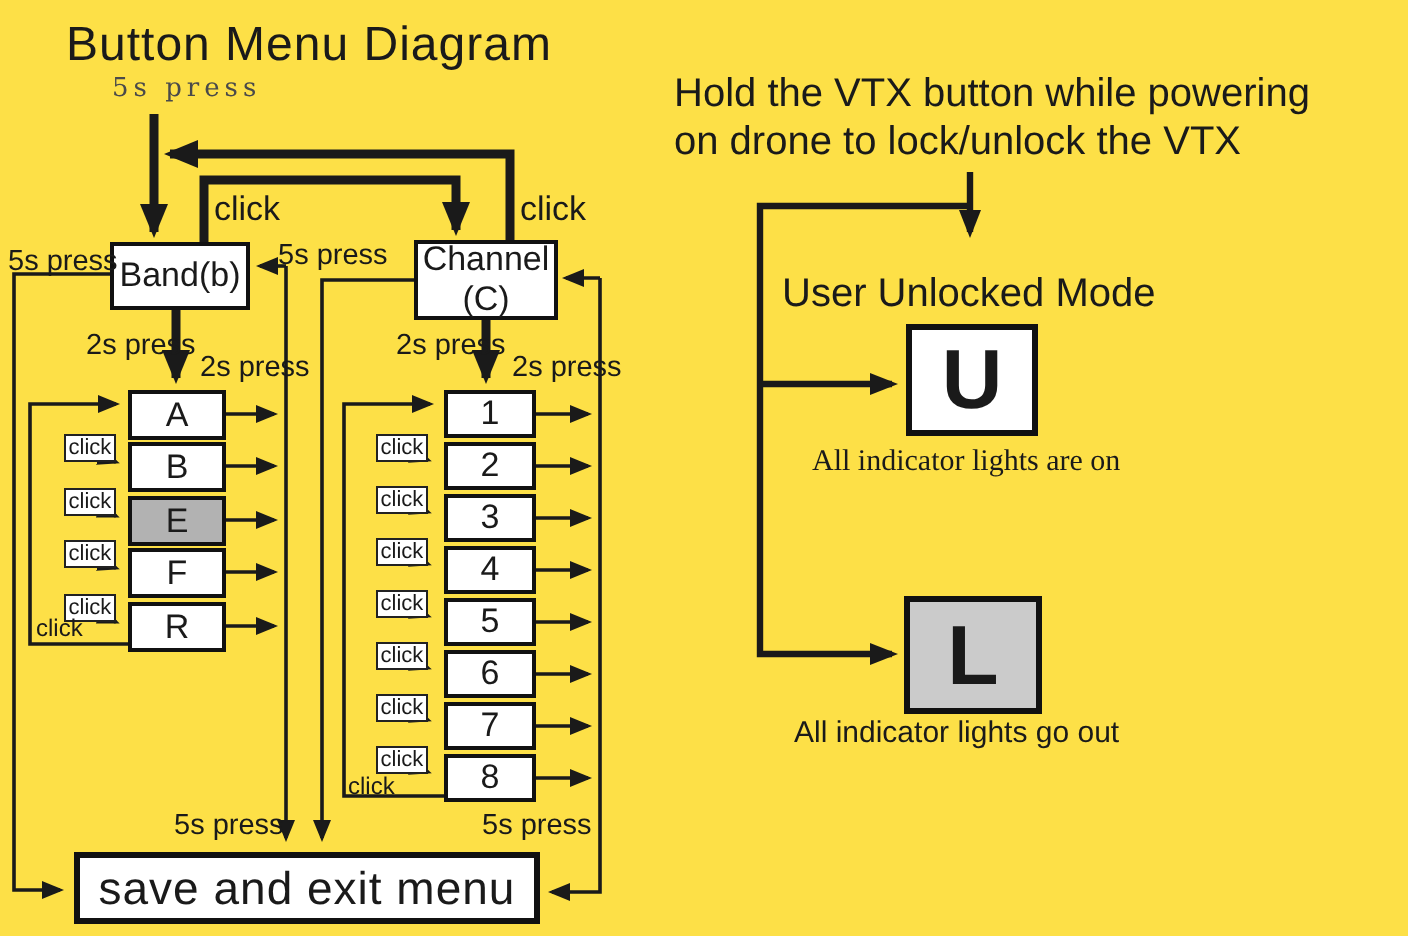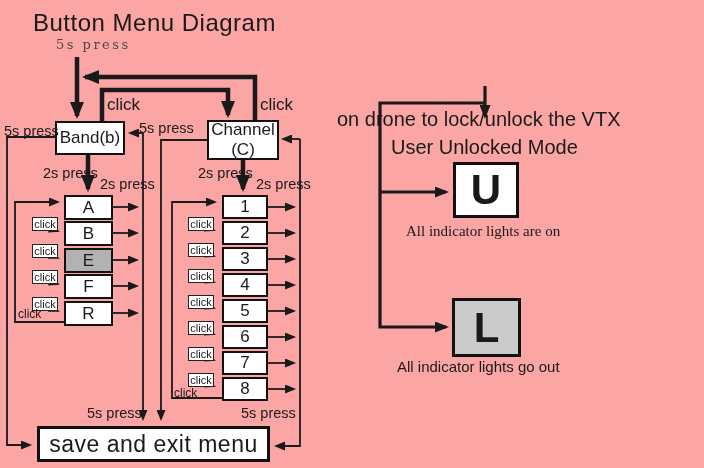--- a/index.html
+++ b/index.html
@@ -1,17 +1,17 @@
 <!DOCTYPE html>
 <html><head>
 <meta charset="utf-8">
 <style>
   html,body{margin:0;padding:0;background:#fff;}
   #stage{
-    position:relative;width:704px;height:468px;background:#fca5a5;overflow:hidden;
+    position:relative;width:704px;height:468px;background:#fde047;overflow:hidden;
     font-family:"Liberation Sans",sans-serif;color:#1a1a1a;
   }
   #wires{position:absolute;left:0;top:0;}
   .lbl{position:absolute;white-space:nowrap;color:#1a1a1a;line-height:1.1;}
   .bx{
     position:absolute;box-sizing:border-box;border:2.5px solid #111;background:#fff;
     display:flex;align-items:center;justify-content:center;text-align:center;
   }
   .title{font-size:24px;letter-spacing:0.5px;}
   .serif5s{font-family:"DejaVu Serif",serif;color:#4a4a4a;font-size:13px;letter-spacing:2.5px;}
@@ -207,21 +207,22 @@
     </div>
   <div class="lbl clicktxt" style="left:174px;top:387px;">click</div>
 
   <div class="lbl press" style="left:87px;top:406px;">5s press</div>
   <div class="lbl press" style="left:241px;top:406px;">5s press</div>
 
   <div class="bx savebx" style="left:37px;top:426px;width:233px;height:36px;">
     <span>save and exit menu</span>
   </div>
 
-  <div class="lbl vtxhead" style="left:337px;top:60px;margin-top:48px;">on drone to lock/unlock the VTX</div>
+  <div class="lbl vtxhead" style="left:337px;top:36px;">Hold the VTX button while powering</div>
+  <div class="lbl vtxhead" style="left:337px;top:60px;">on drone to lock/unlock the VTX</div>
 
   <div class="lbl modetitle" style="left:391px;top:136px;">User Unlocked Mode</div>
   <div class="bx bigletter" style="left:453px;top:162px;width:66px;height:56px;">
     <span>U</span>
   </div>
   <div class="lbl caption" style="left:406px;top:223px;font-family:Liberation Serif, serif;">All indicator lights are on</div>
 
   <div class="bx bigletter lockedfill" style="left:452px;top:298px;width:69px;height:59px;">
     <span>L</span>
   </div>

